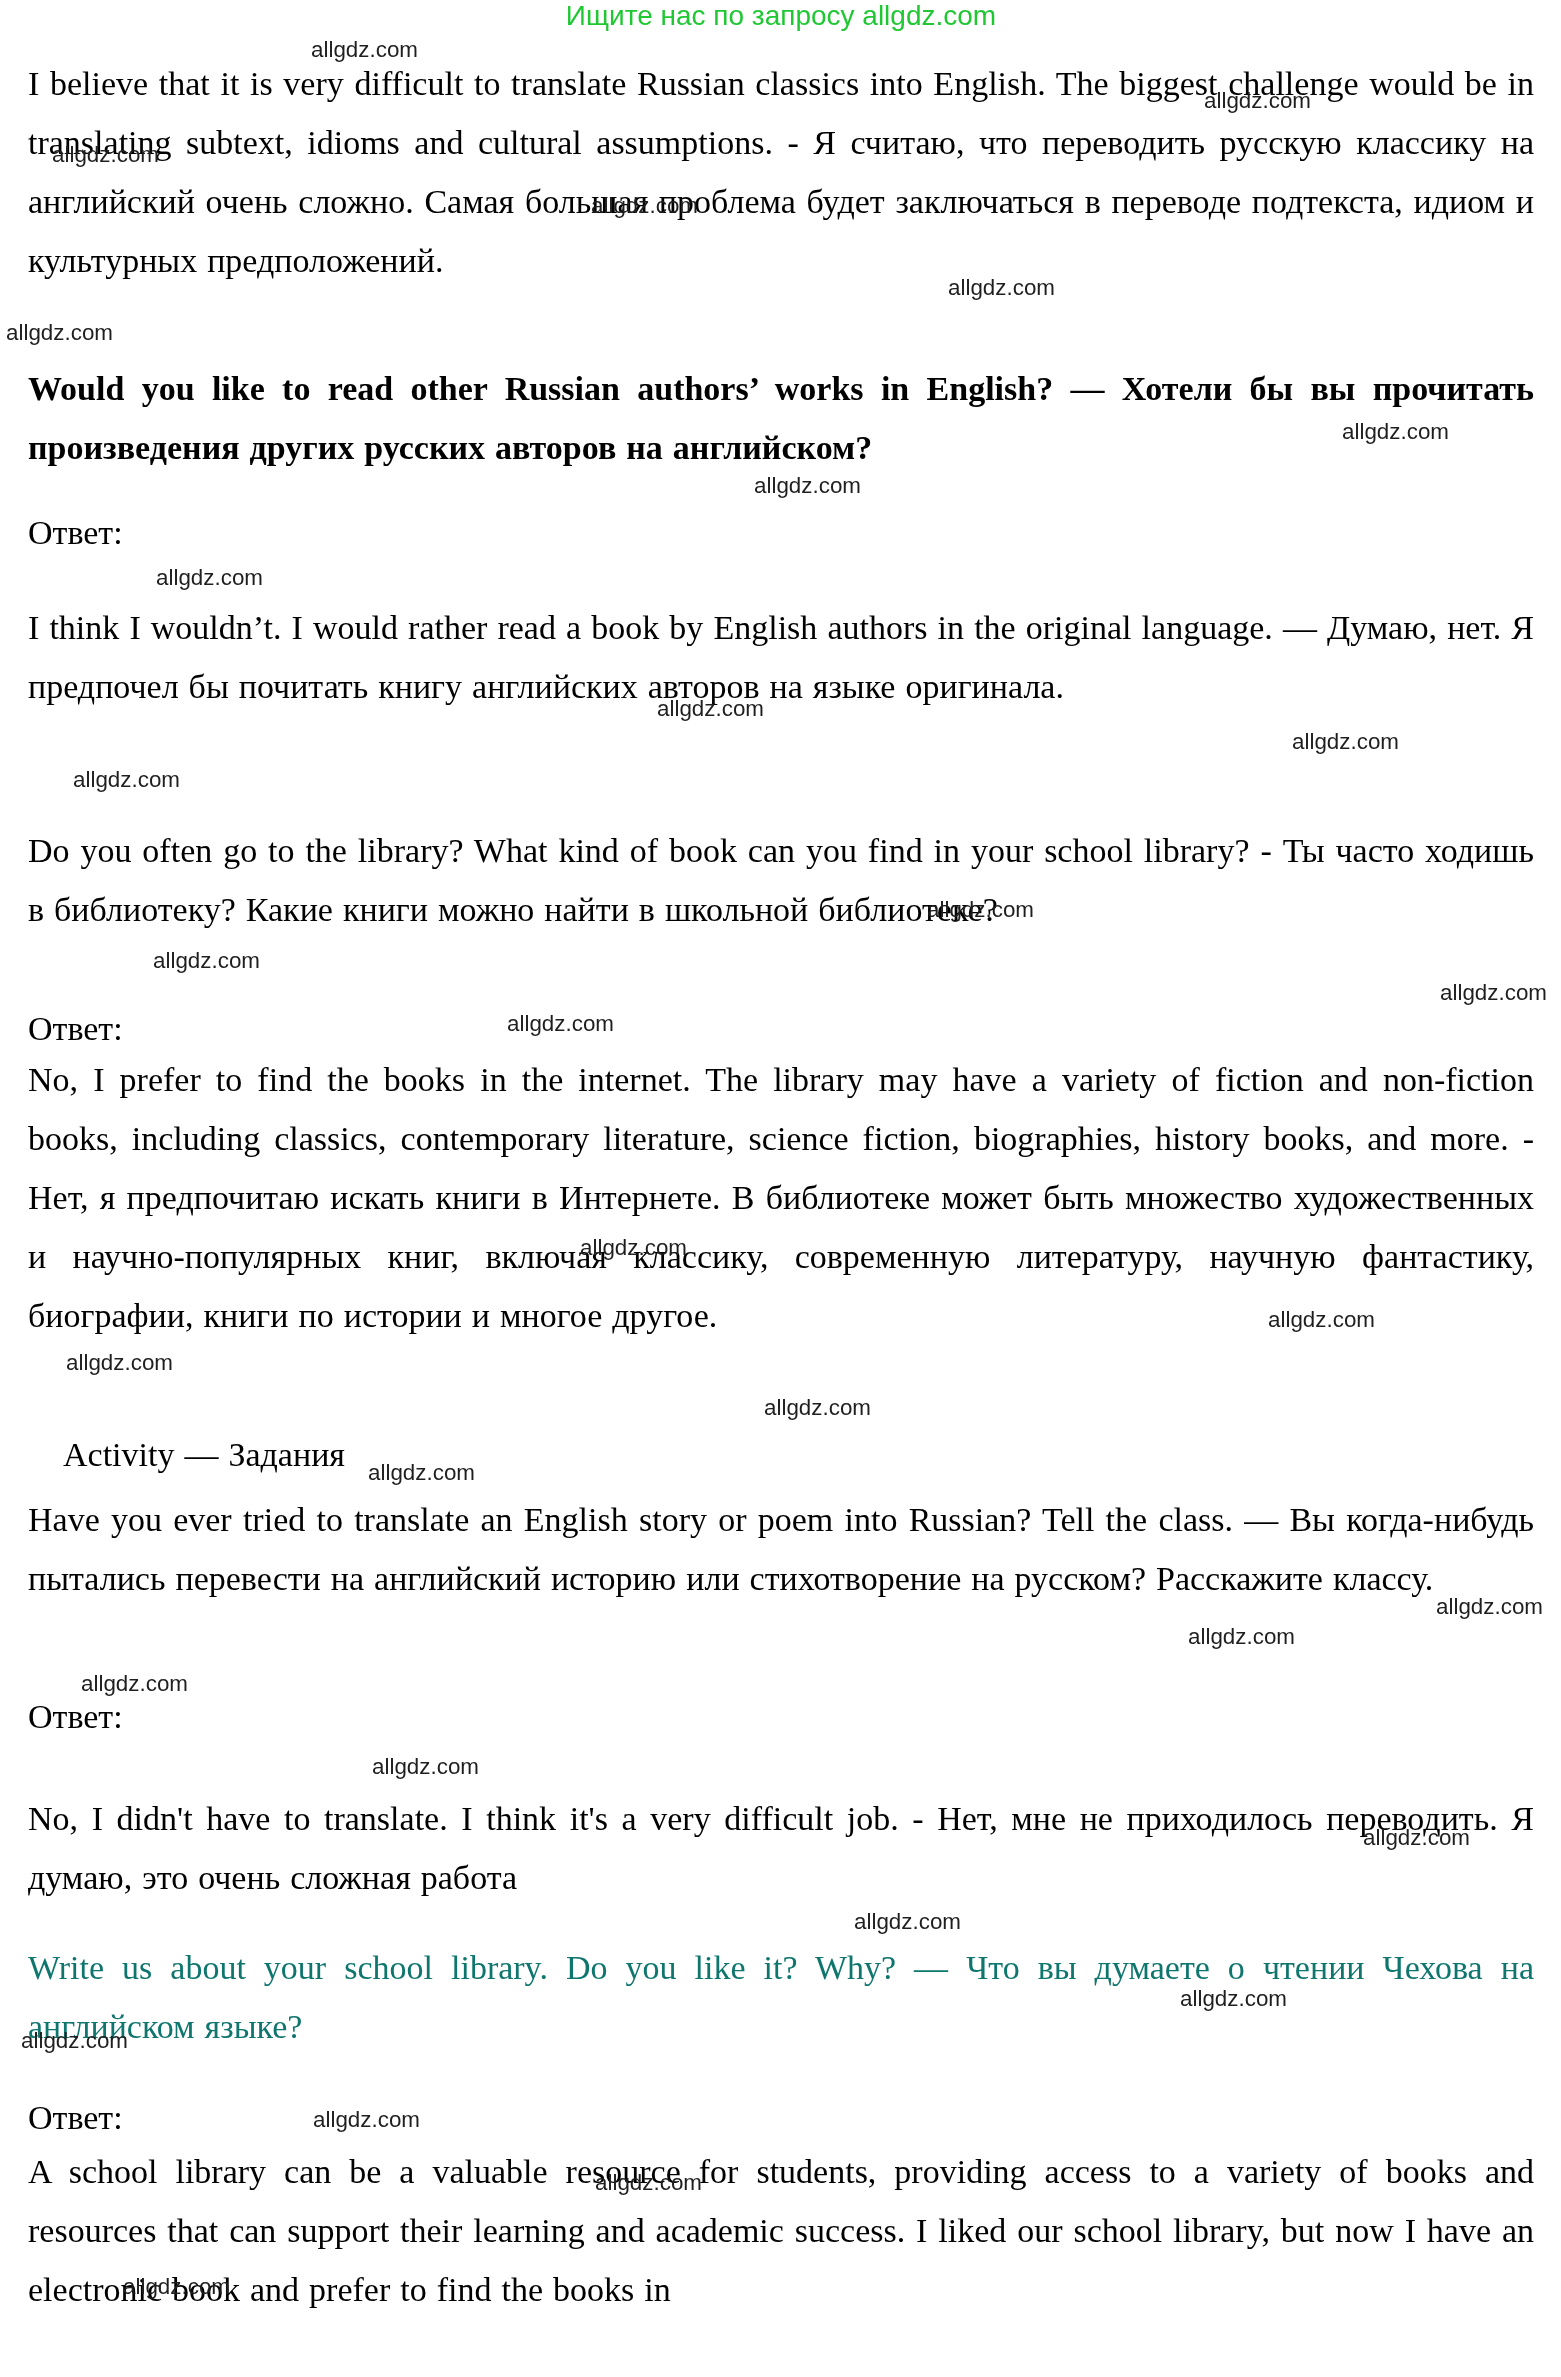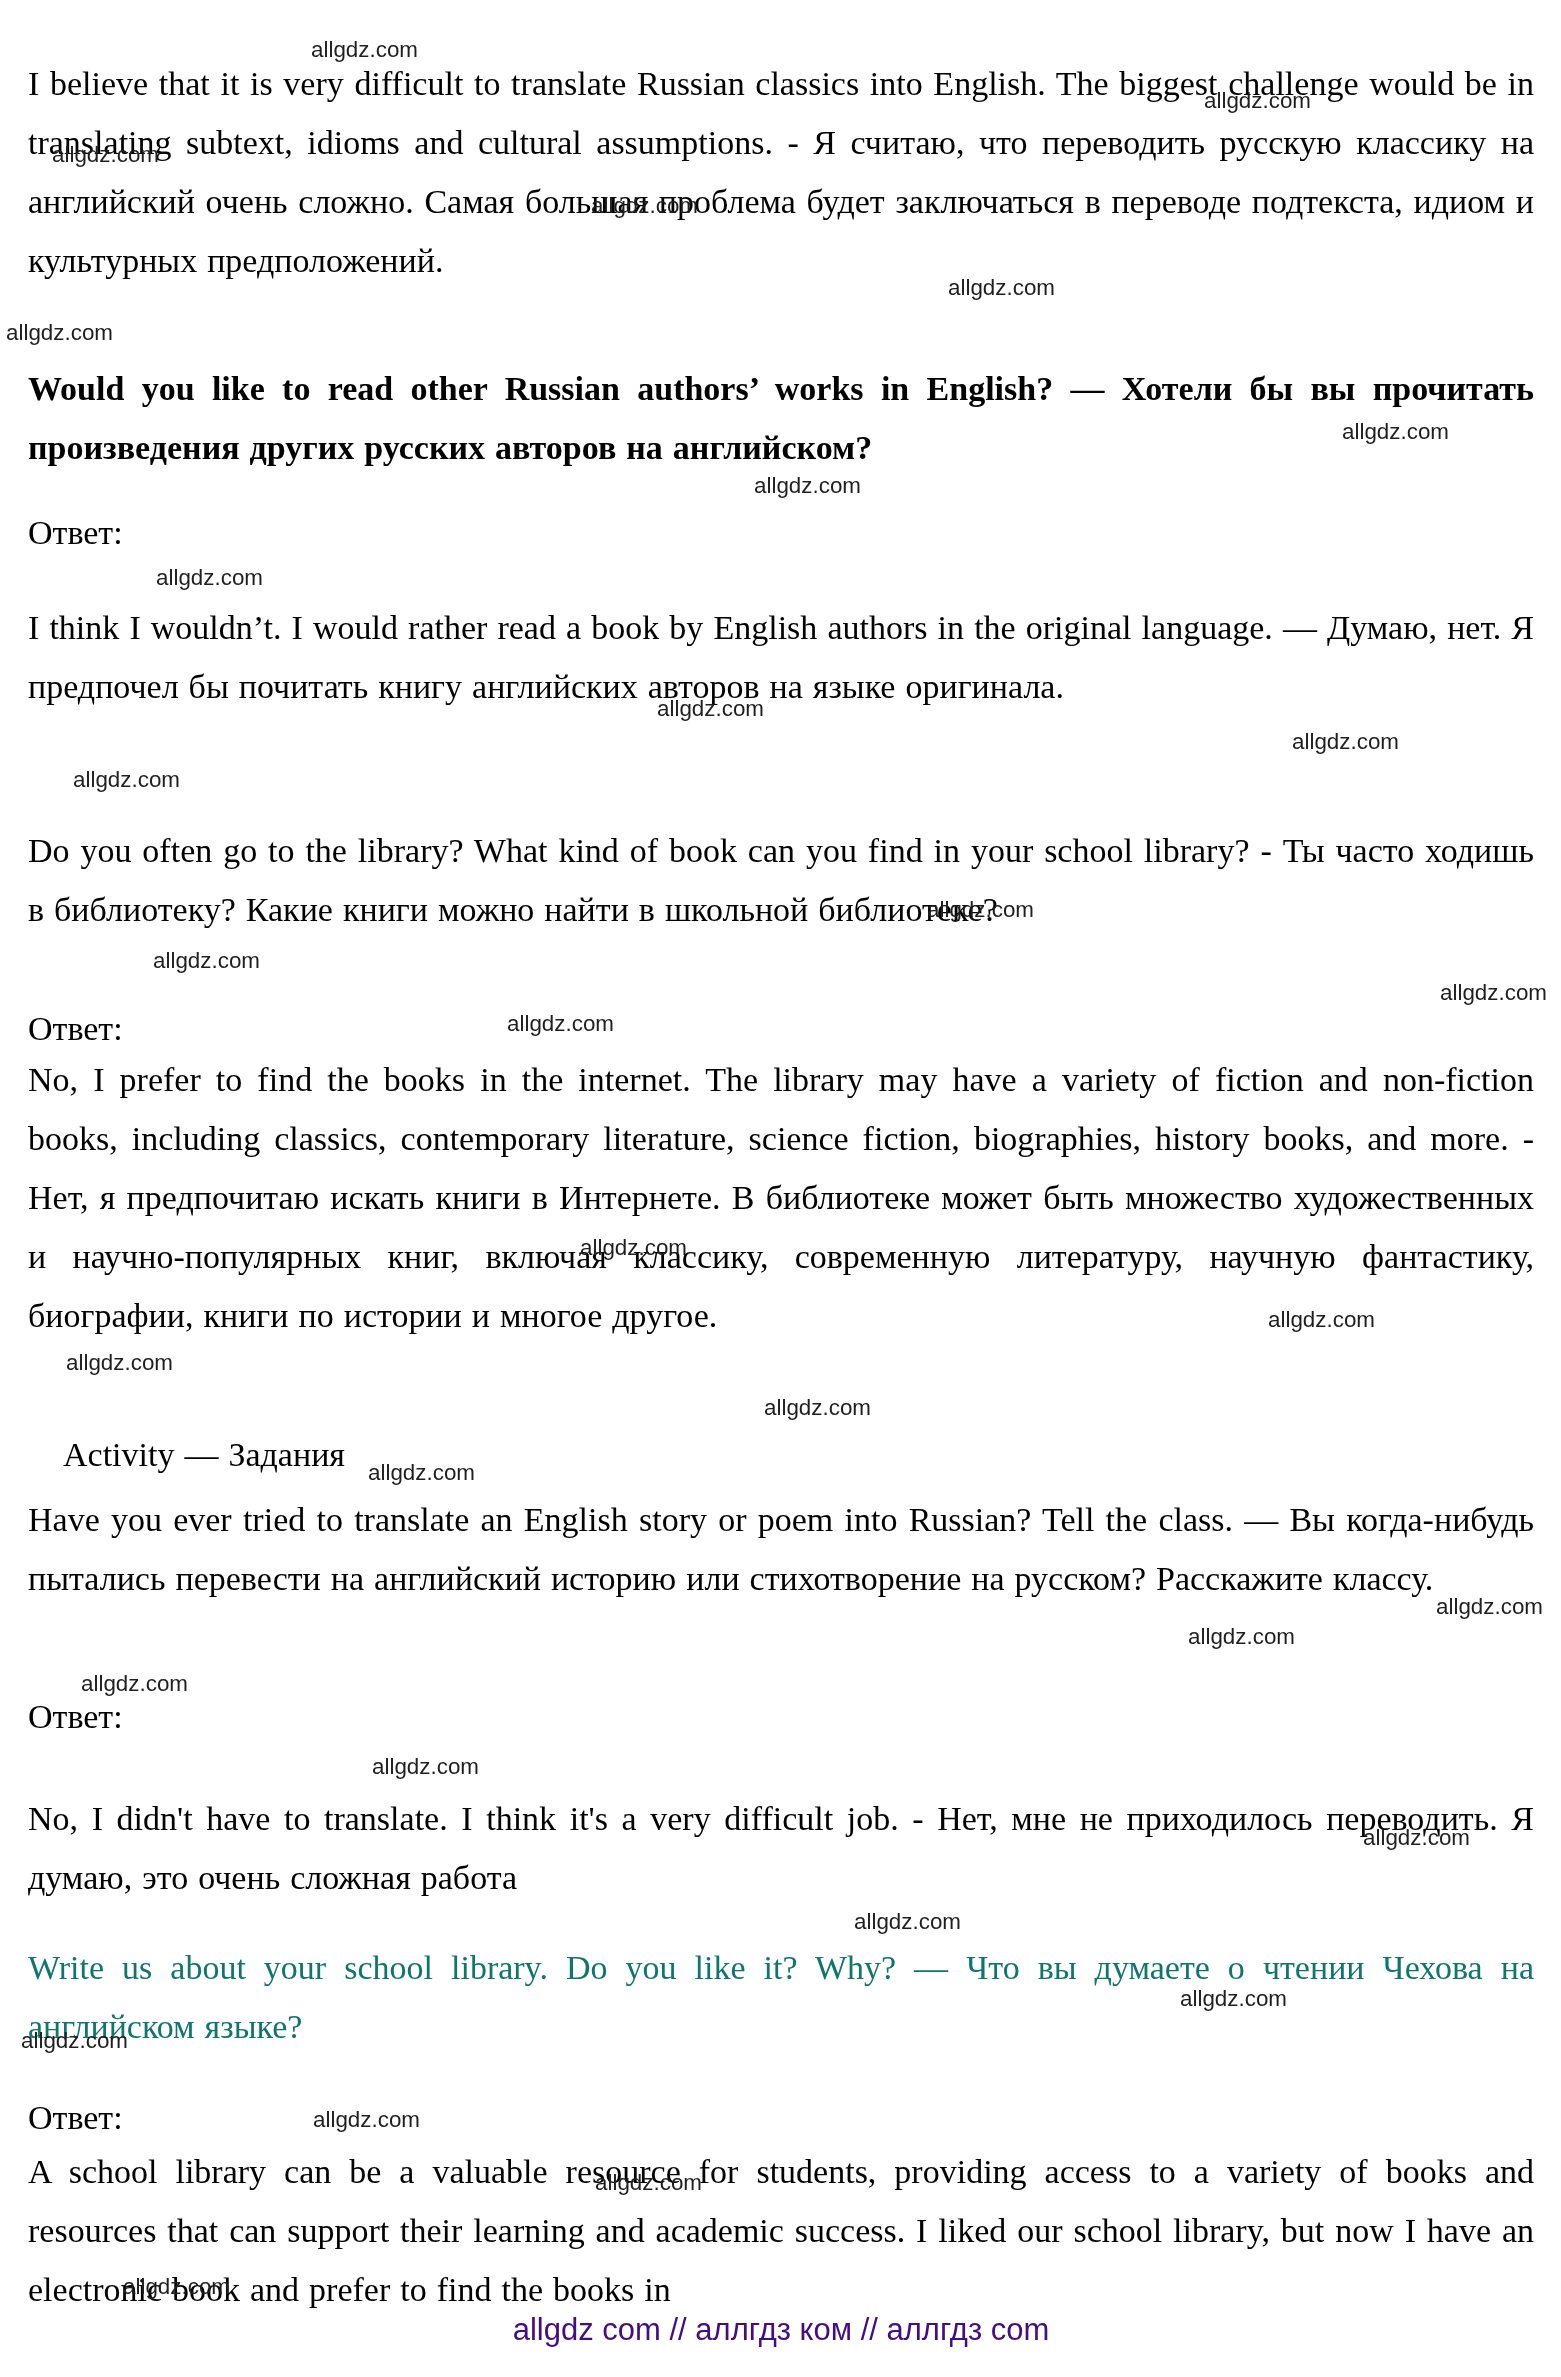--- a/index.html
+++ b/index.html
@@ -48,20 +48,21 @@
     text-align: center;
     font-family: "Liberation Sans", sans-serif;
     font-size: 31px;
     font-weight: 400;
   }
 </style>
 </head>
 <body>
 
 <div class="page">
+  <div class="green-header" style="color: rgb(31, 200, 51);">Ищите нас по запросу allgdz.com</div>
 
   <div id="content">
       <div class="block" style="top: 54px; color: rgb(0, 0, 0);">I believe that it is very difficult to translate Russian classics into English. The biggest challenge would be in translating subtext, idioms and cultural assumptions. - Я считаю, что переводить русскую классику на английский очень сложно. Самая большая проблема будет заключаться в переводе подтекста, идиом и культурных предположений.</div>
       <div class="block" style="top: 359px; color: rgb(0, 0, 0); font-weight: bold;">Would you like to read other Russian authors’ works in English? — Хотели бы вы прочитать произведения других русских авторов на английском?</div>
       <div class="block" style="top: 503px; color: rgb(0, 0, 0);">Ответ:</div>
       <div class="block" style="top: 598px; color: rgb(0, 0, 0);">I think I wouldn’t. I would rather read a book by English authors in the original language. — Думаю, нет. Я предпочел бы почитать книгу английских авторов на языке оригинала.</div>
       <div class="block" style="top: 793px; color: rgb(0, 0, 0); margin-top: 28px;">Do you often go to the library? What kind of book can you find in your school library? - Ты часто ходишь в библиотеку? Какие книги можно найти в школьной библиотеке?</div>
       <div class="block" style="top: 999px; color: rgb(0, 0, 0);">Ответ:</div>
       <div class="block" style="top: 1050px; color: rgb(0, 0, 0);">No, I prefer to find the books in the internet. The library may have a variety of fiction and non-fiction books, including classics, contemporary literature, science fiction, biographies, history books, and more. - Нет, я предпочитаю искать книги в Интернете. В библиотеке может быть множество художественных и научно-популярных книг, включая классику, современную литературу, научную фантастику, биографии, книги по истории и многое другое.</div>
       <div class="block" style="top: 1425px; color: rgb(0, 0, 0); margin-left: 35px;">Activity — Задания</div>
@@ -101,15 +102,14 @@
       <div class="wm" style="left: 372px; top: 1754px;">allgdz.com</div>
       <div class="wm" style="left: 1363px; top: 1825px;">allgdz.com</div>
       <div class="wm" style="left: 854px; top: 1909px;">allgdz.com</div>
       <div class="wm" style="left: 1180px; top: 1986px;">allgdz.com</div>
       <div class="wm" style="left: 21px; top: 2028px;">allgdz.com</div>
       <div class="wm" style="left: 313px; top: 2107px;">allgdz.com</div>
       <div class="wm" style="left: 595px; top: 2170px;">allgdz.com</div>
       <div class="wm" style="left: 123px; top: 2274px;">allgdz.com</div>
     </div>
 
-  <div class="footer" style="color: rgb(67, 13, 134);">allgdz com  //  аллгдз ком  //  аллгдз com</div>
 </div>
 
 
 </body></html>

